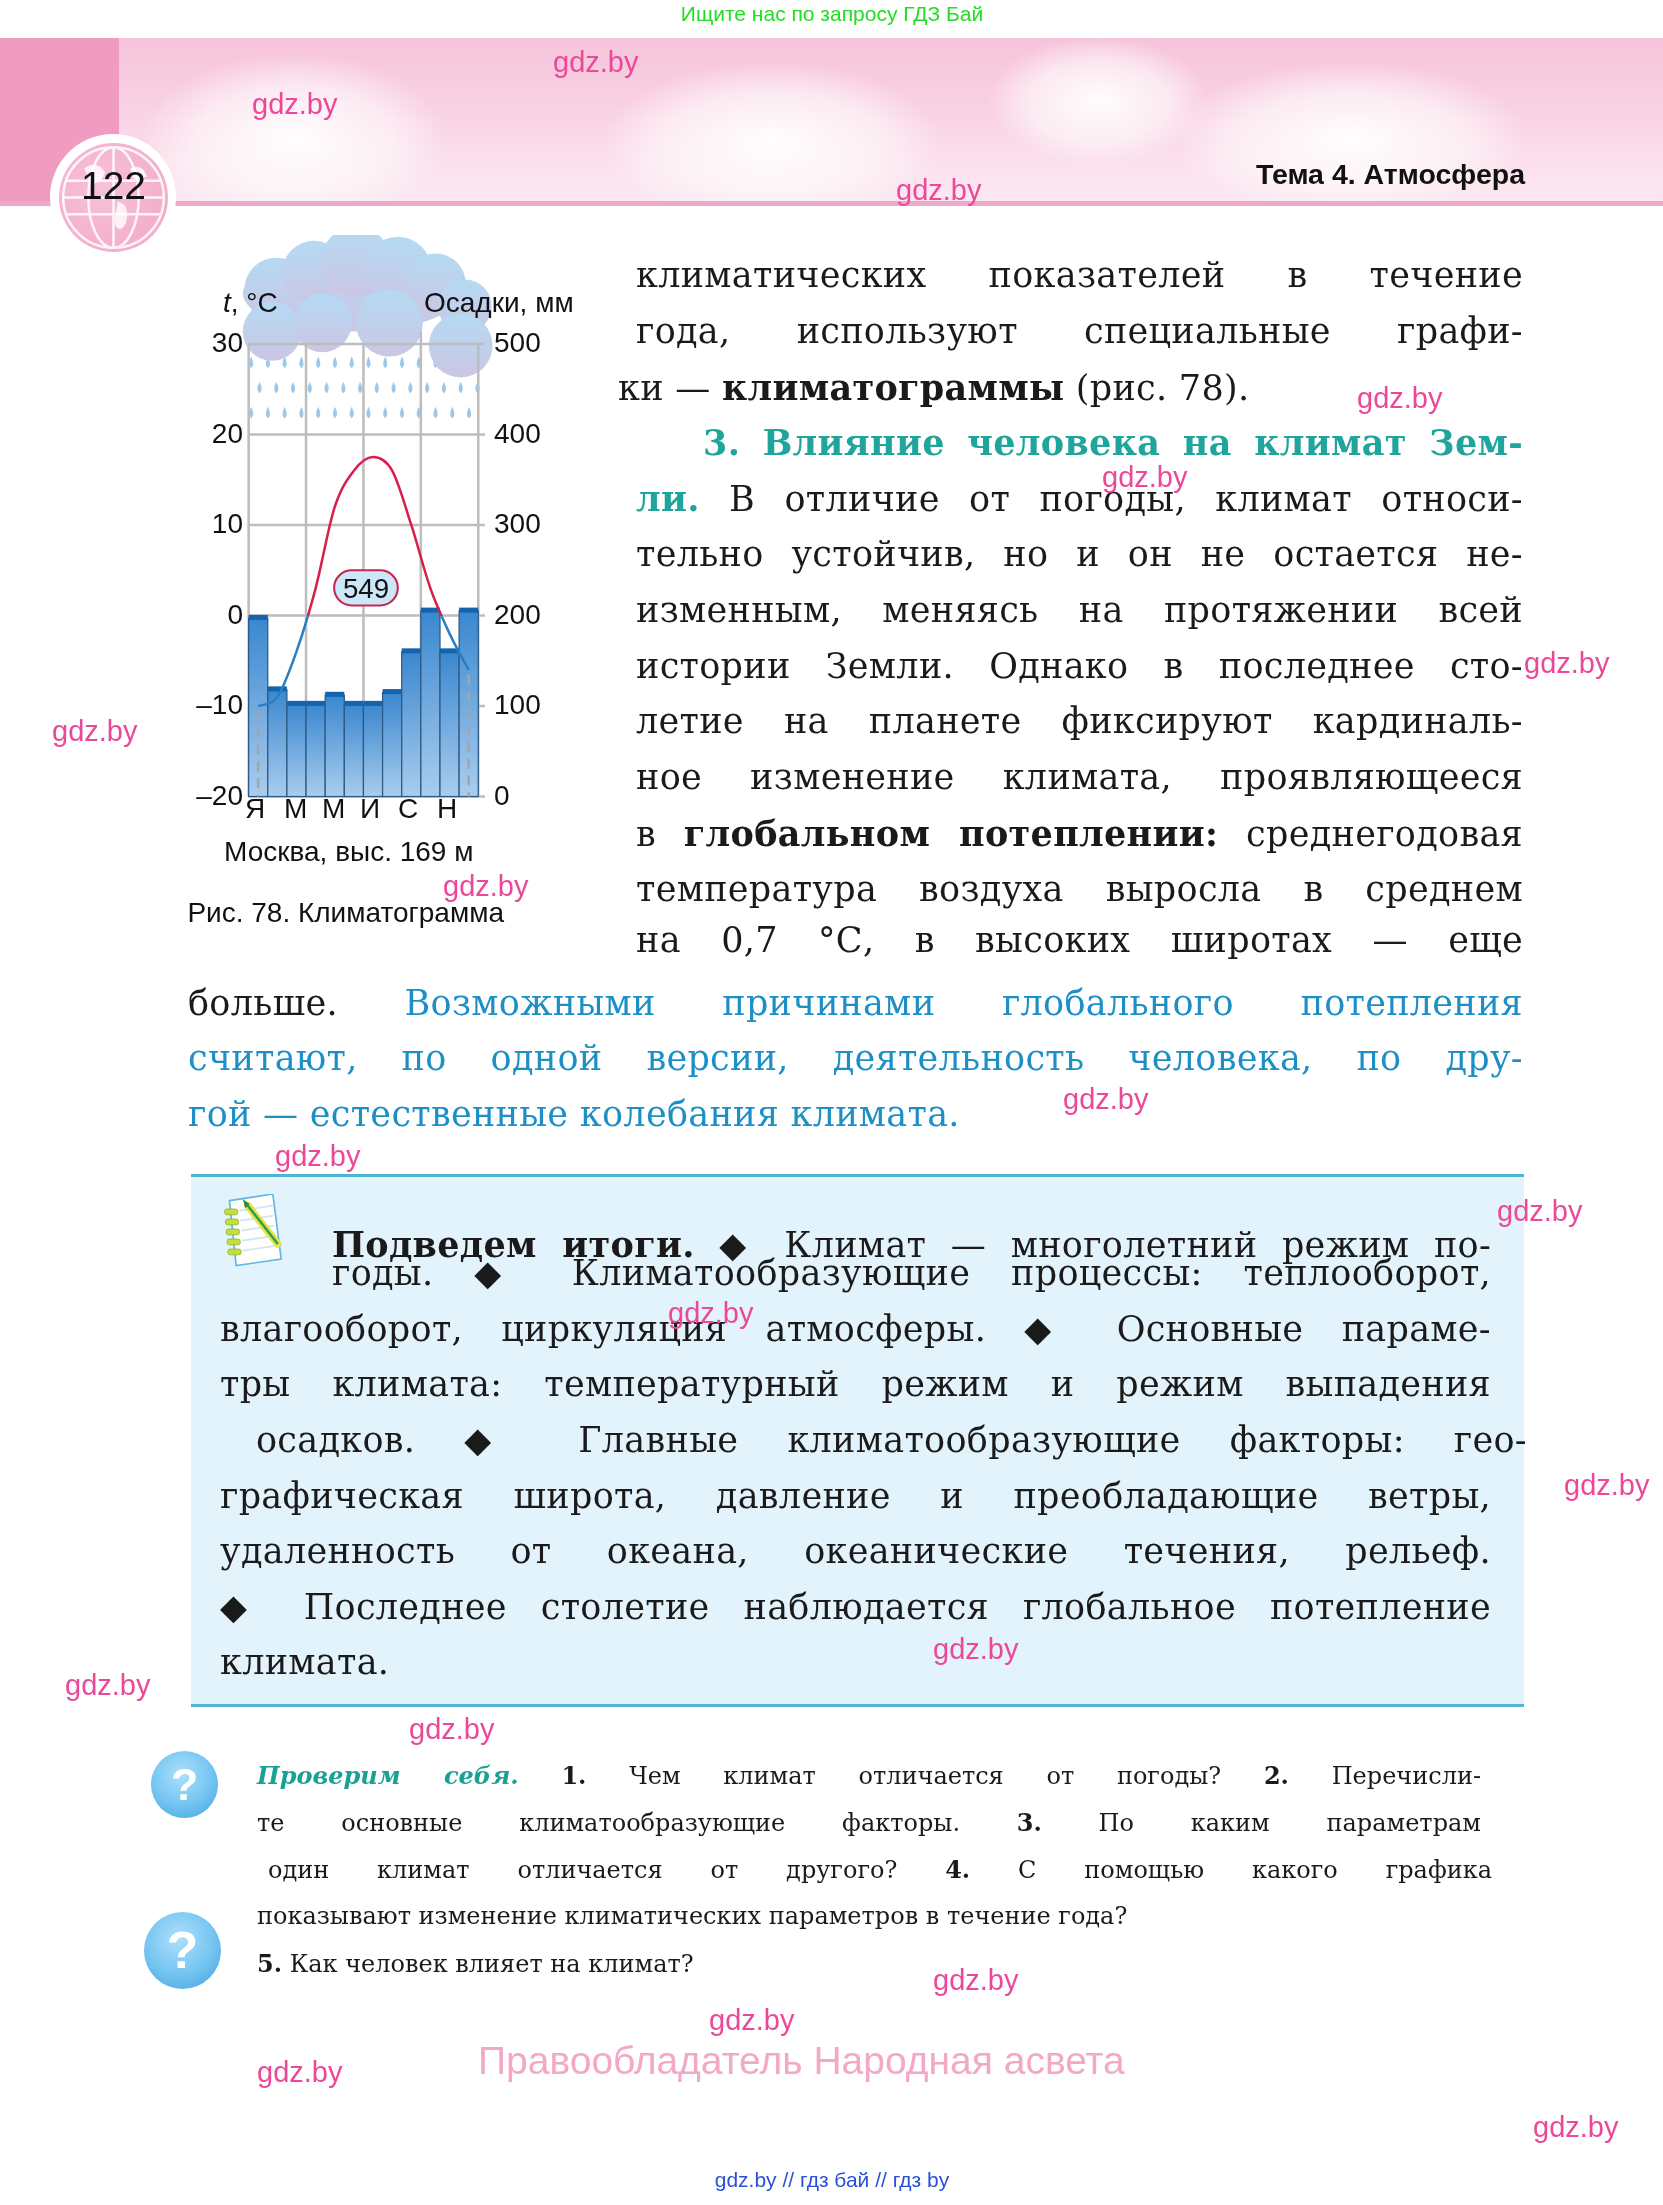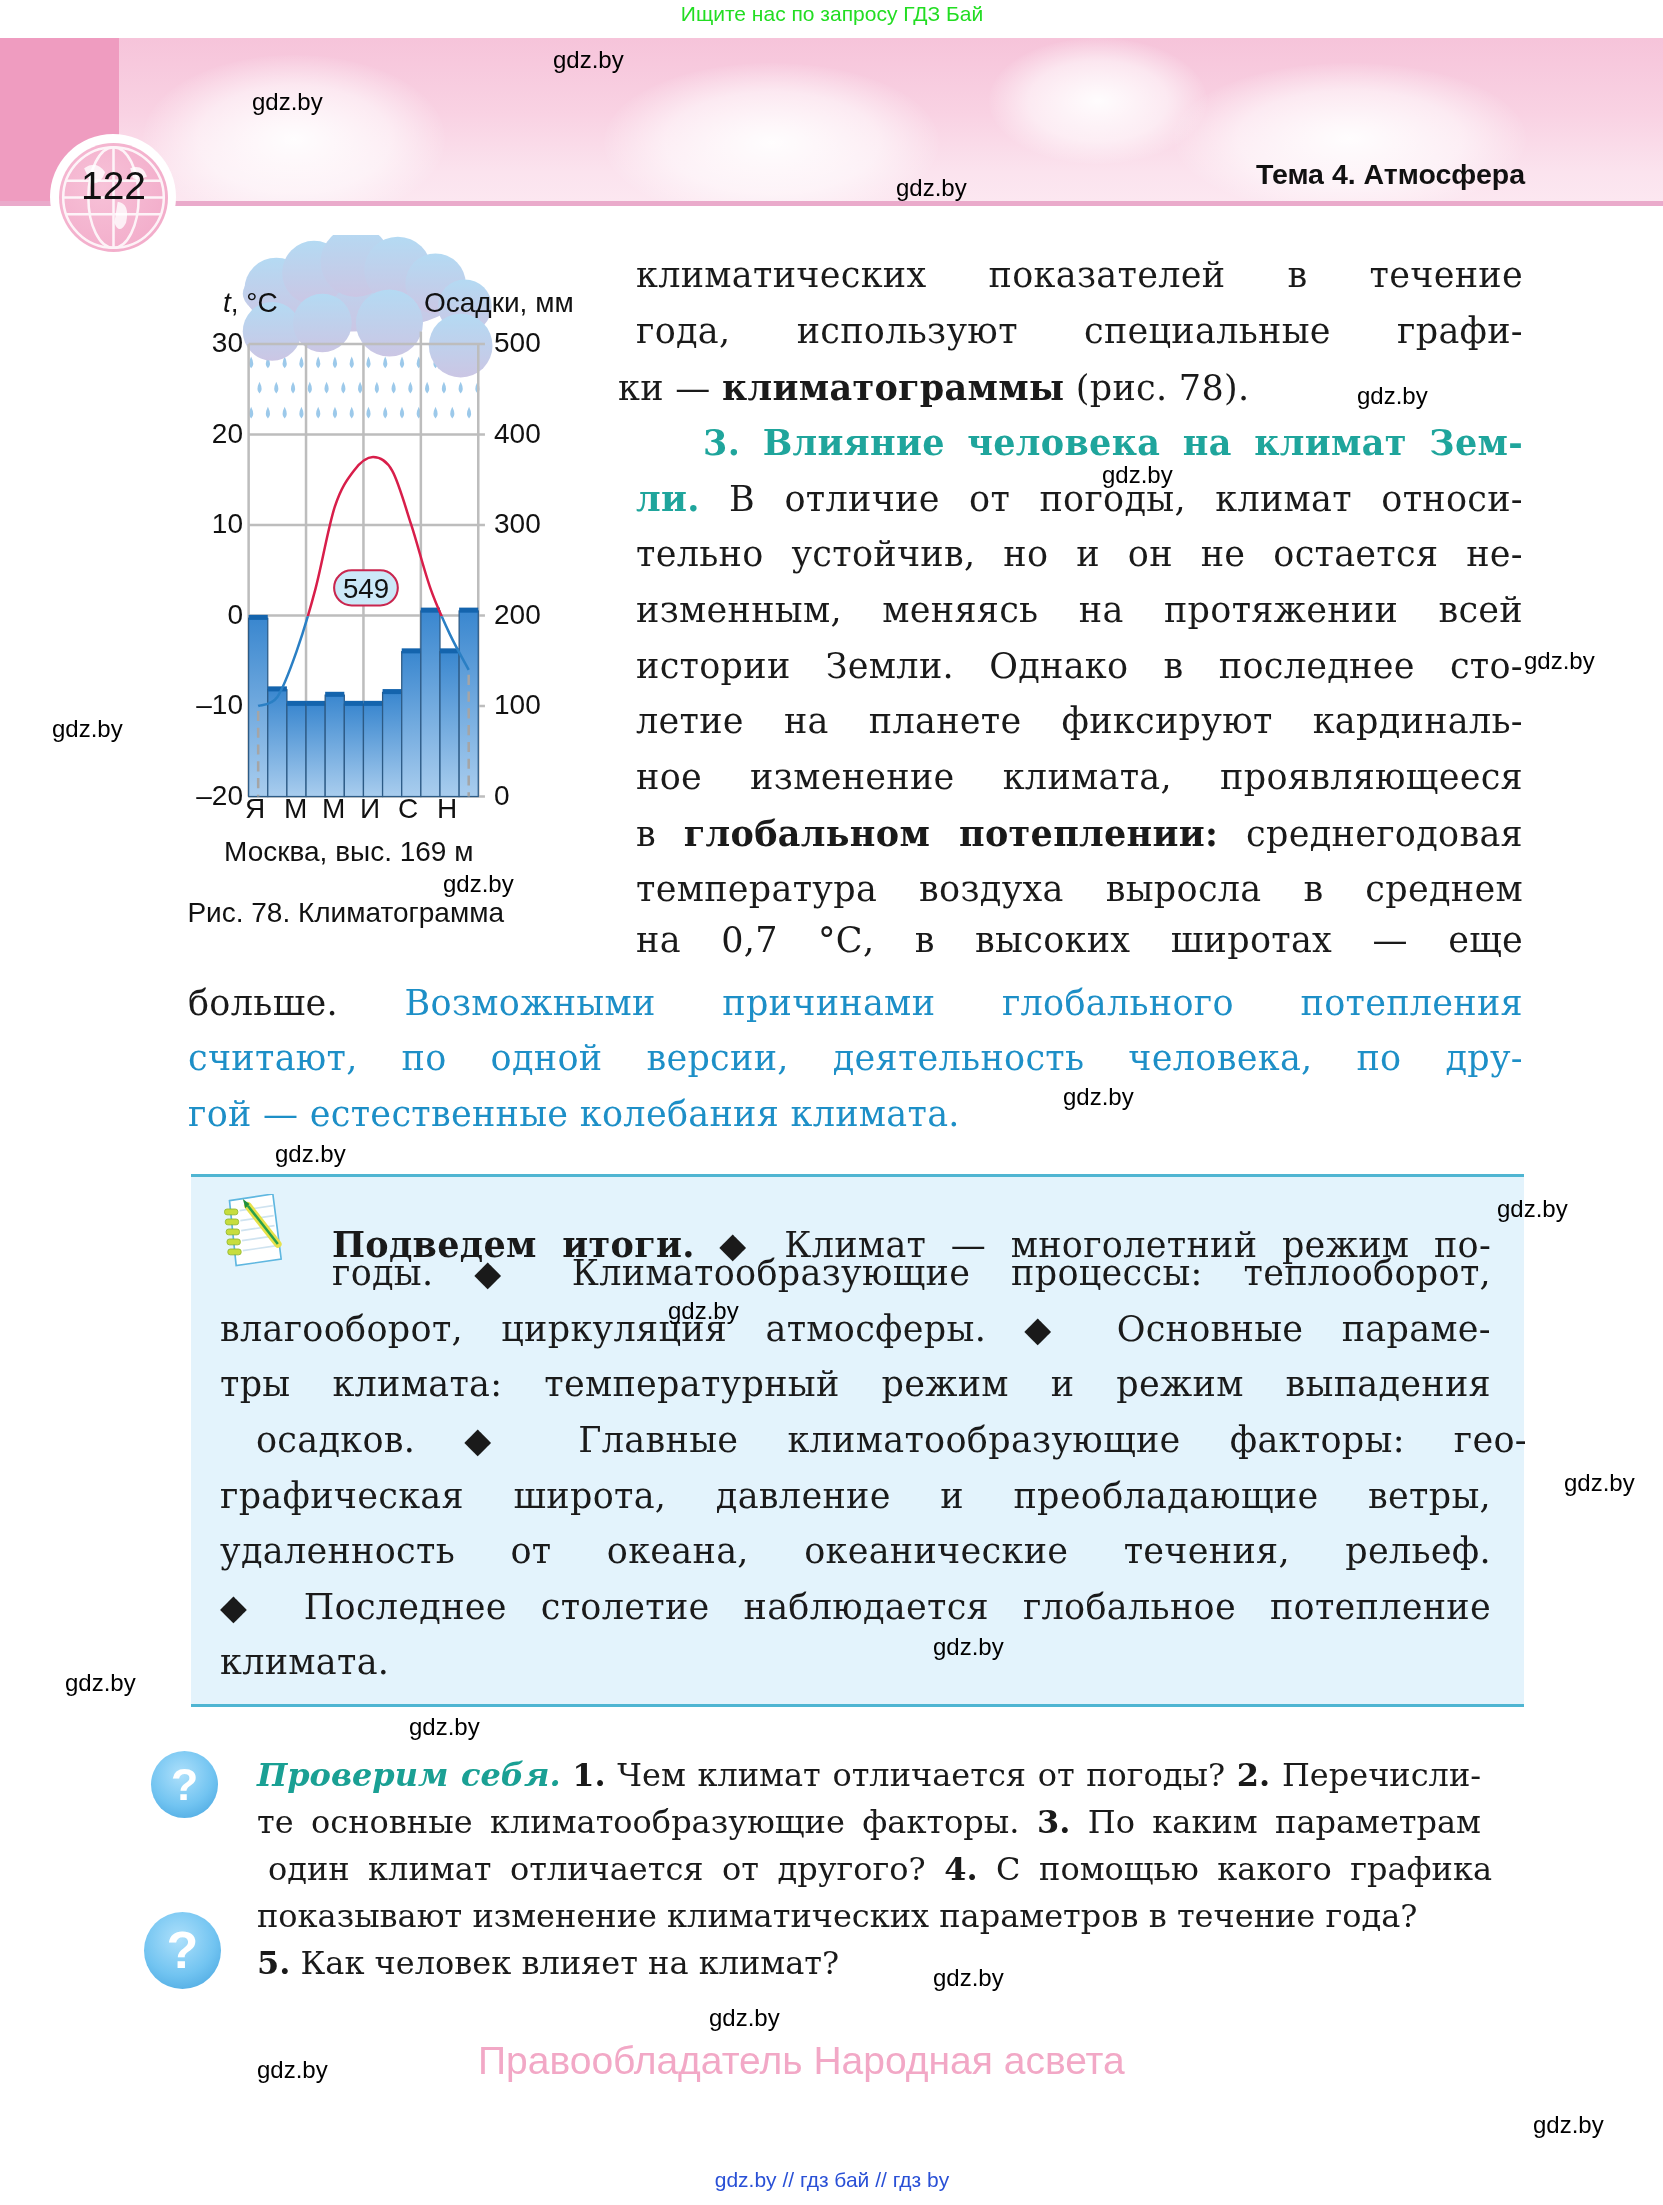--- a/index.html
+++ b/index.html
@@ -13,35 +13,35 @@
     background:linear-gradient(180deg,#f6c4da 0%,#f9d2e3 45%,#fbe3ee 80%,#fce8f1 100%);}
   #banner-left{left:0;top:38px;width:119px;height:168px;background:#ef9cc0;}
   #banner-line{left:0;top:201px;width:1664px;height:5px;background:#eaaacb;}
   .cloud{position:absolute;border-radius:50%;background:radial-gradient(ellipse at center,rgba(255,255,255,.95) 0%,rgba(255,255,255,.55) 45%,rgba(255,255,255,0) 72%);}
   #globe{left:50px;top:134px;width:126px;height:126px;border-radius:50%;background:#fff;}
   #globe-inner{left:59px;top:143px;width:109px;height:109px;border-radius:50%;
     background:radial-gradient(circle at 40% 40%,#f7c2d8,#f1a6c6);}
   #page-num{left:59px;top:164px;width:109px;text-align:center;font-size:39px;color:#111;}
   #topic{right:139px;top:158px;font-size:28.5px;font-weight:bold;color:#111;}
   
-  .wm{position:absolute;font-family:"Liberation Sans","DejaVu Sans",sans-serif;font-size:24px;color:#000000;}
+  .wm{position:absolute;font-family:"Liberation Sans","DejaVu Sans",sans-serif;font-size:29px;color:#ec4899;}
   
   .line{position:absolute;font-size:35px;line-height:55px;white-space:nowrap;letter-spacing:0.3px;}
   .just{text-align:justify;text-align-last:justify;}
   .teal{color:#1fa59c;font-weight:bold;}
   .blue{color:#1d8fc7;}
   .bold{font-weight:bold;}
   
   #summary{left:191px;top:1174px;width:1333px;height:527px;background:#e3f3fc;
     border-top:3.4px solid #4fb5d2;border-bottom:3.4px solid #4fb5d2;}
   
   .q-icon{position:absolute;border-radius:50%;
     background:radial-gradient(circle at 45% 35%,#aee0fb 0%,#72c4f1 55%,#3f9fdc 100%);
     color:#fff;font-family:"Liberation Sans","DejaVu Sans",sans-serif;font-weight:bold;text-align:center;}
-  .qline{position:absolute;font-size:32px;line-height:47px;white-space:nowrap;}
+  .qline{position:absolute;font-size:24px;line-height:47px;white-space:nowrap;}
   .qhead{color:#1aa094;font-style:italic;font-weight:bold;}
   #rights{left:478px;top:2039px;font-size:39px;color:#f2a8c6;}
   #footer{left:0;width:1664px;top:2168px;text-align:center;font-size:21px;color:#2950d6;}
   
   .tick{position:absolute;font-family:"Liberation Sans","DejaVu Sans",sans-serif;font-size:28px;color:#111;}
 </style>
 </head>
 <body>
 
 <div id="top-note" class="abs sans">Ищите нас по запросу ГДЗ Бай</div>

